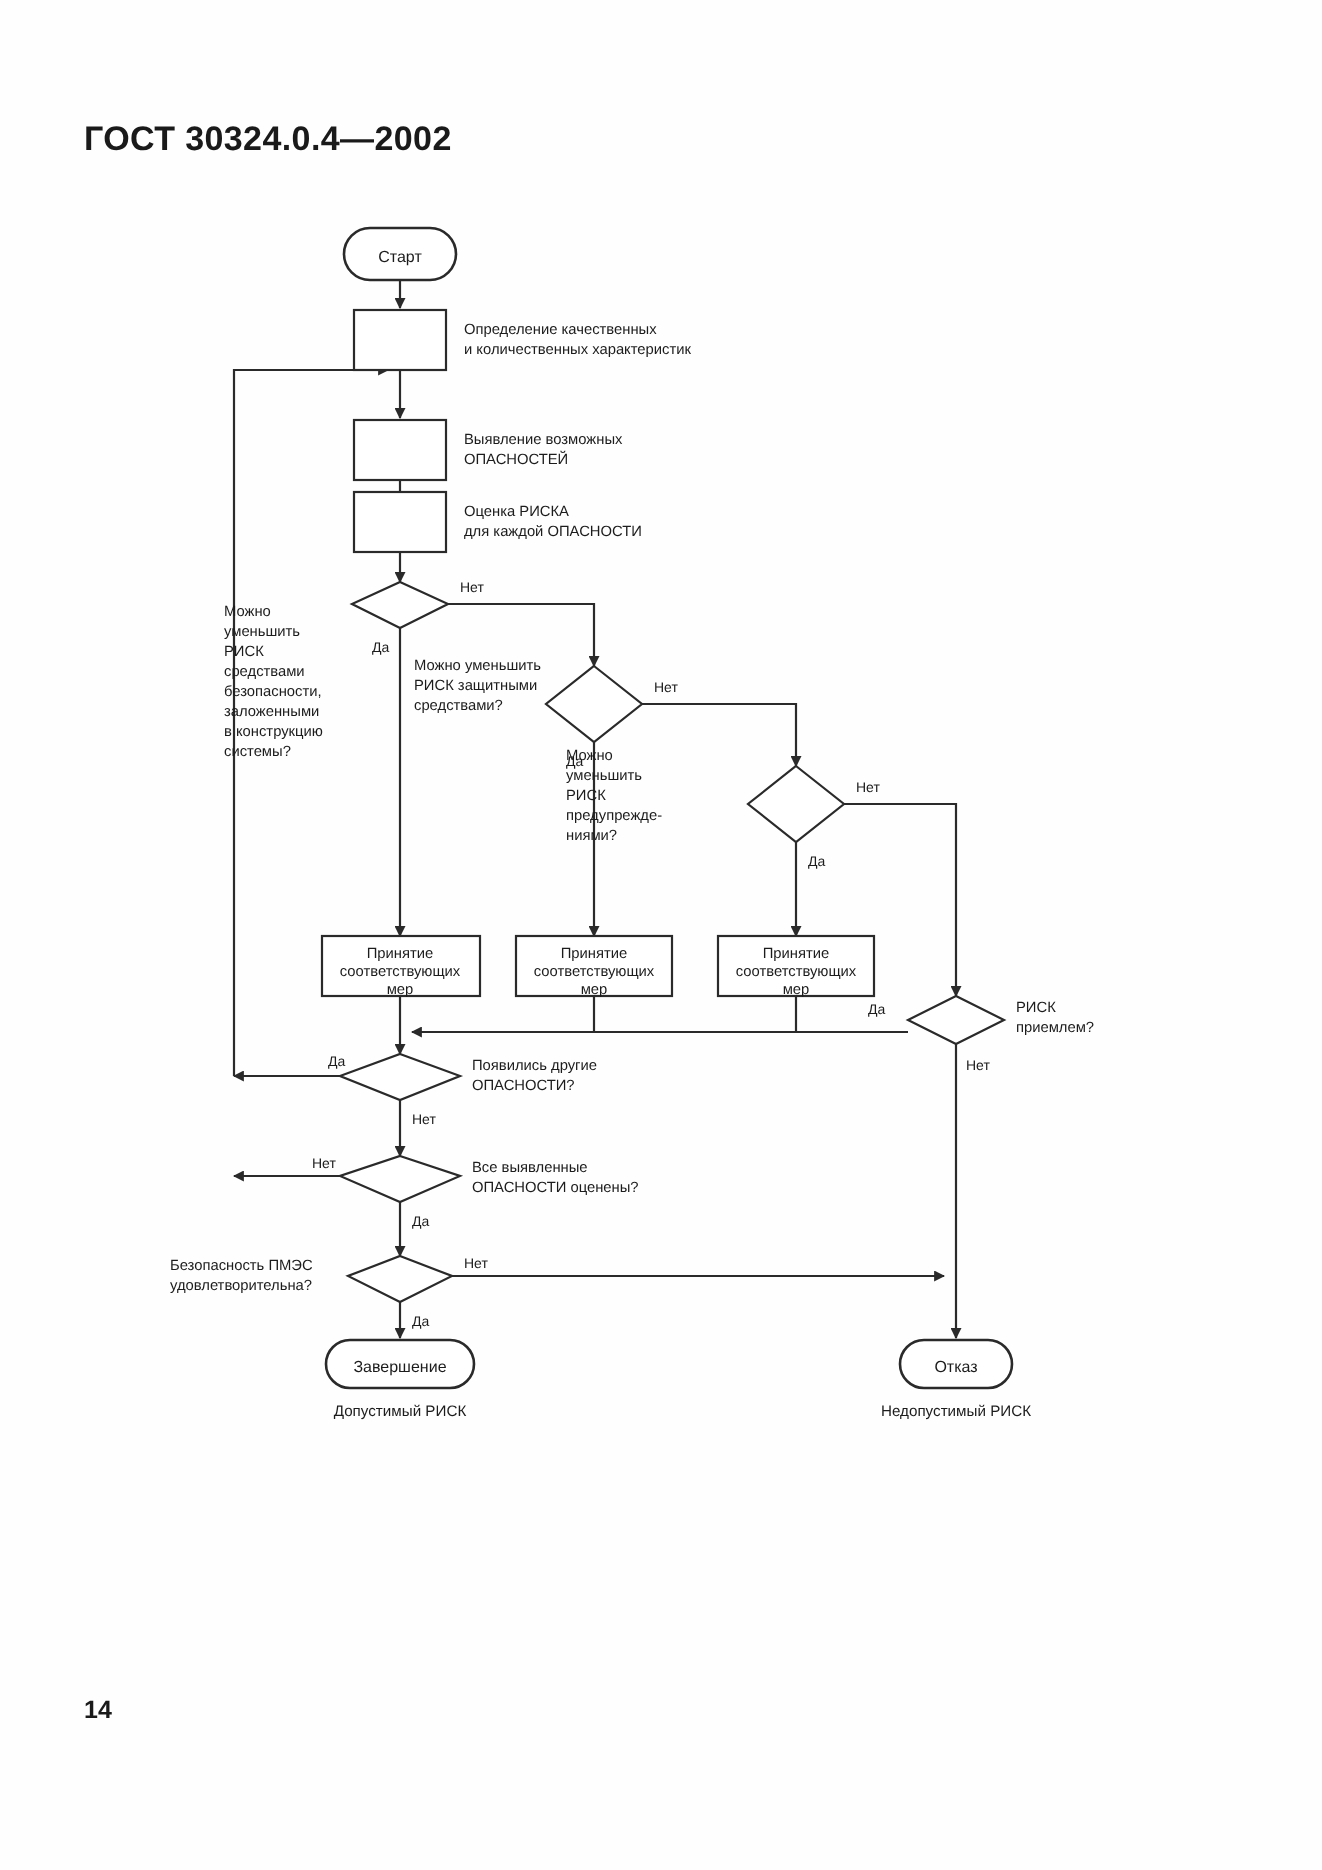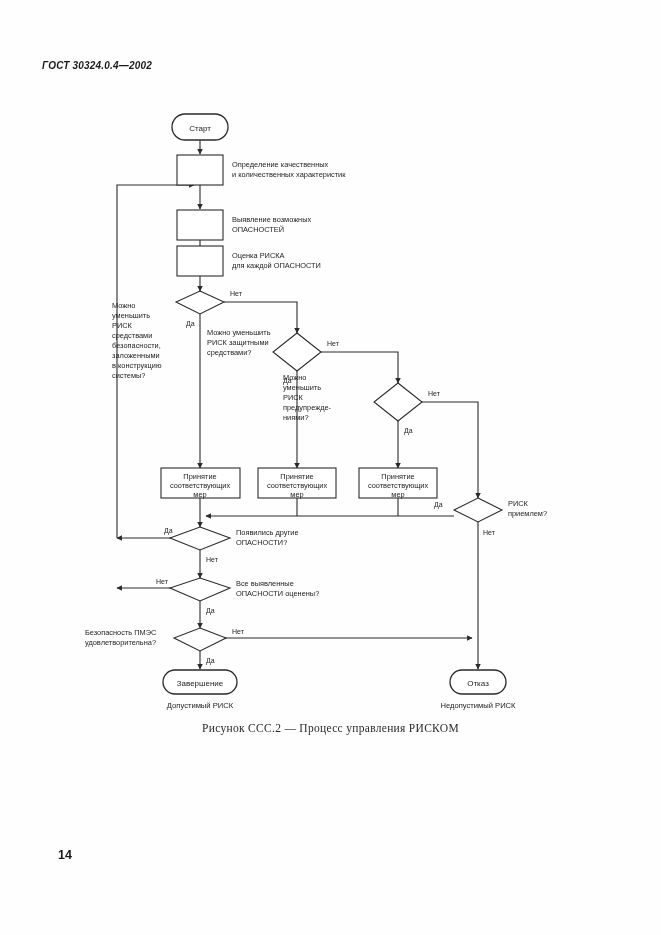--- a/index.html
+++ b/index.html
@@ -18,25 +18,24 @@
   .page {
     position: absolute;
     inset: 0;
     background: #fefefe;
   }
   .doc-header {
     position: absolute;
     left: 42px;
     top: 60px;
     font-family: "Liberation Sans", sans-serif;
-    font-size: 10px;
+    font-size: 17px;
     font-weight: bold;
     letter-spacing: 0.2px;
     color: #1a1a1a;
-    font-style: italic;
   }
   .figure-area {
     position: absolute;
     left: 0;
     top: 95px;
     width: 563px;
     height: 620px;
   }
   .figure-caption {
     position: absolute;
@@ -50,21 +49,20 @@
     letter-spacing: 0.3px;
   }
   .page-number {
     position: absolute;
     left: 42px;
     top: 848px;
     font-family: "Liberation Sans", sans-serif;
     font-size: 12.5px;
     font-weight: bold;
     color: #1a1a1a;
-    margin-left: 16px;
   }
   svg.flow {
     display: block;
     width: 661px;
     height: 620px;
   }
   .shape {
     fill: #ffffff;
     stroke: #2a2a2a;
     stroke-width: 1.1;
@@ -282,16 +280,15 @@
       </g>
 
       <g>
         <rect class="terminal" x="450" y="575" width="56" height="24" rx="12" ry="12"></rect>
         <text class="t-terminal" x="478" y="591" text-anchor="middle">Отказ</text>
         <text class="t-caption-under" x="478" y="613" text-anchor="middle">Недопустимый РИСК</text>
       </g>
     </svg>
   </div>
 
-  <div class="figure-caption">Рисунок CCC.2 — Процесс управления РИСКОМ</div>
 
   <div class="page-number">14</div>
 </div>
 
 </body></html>

